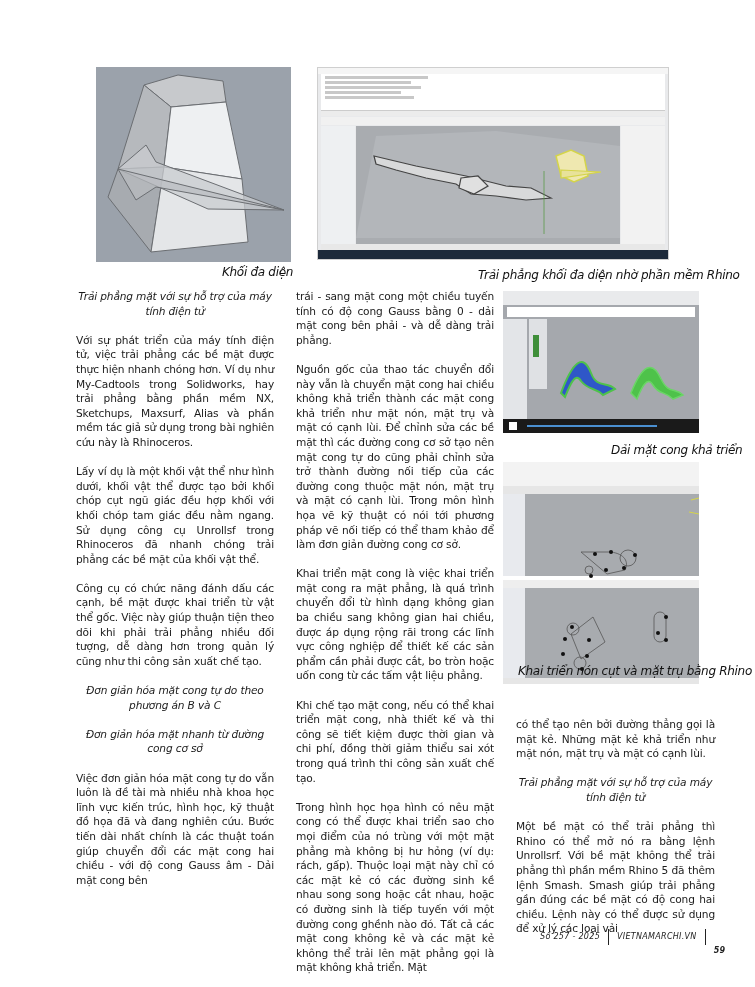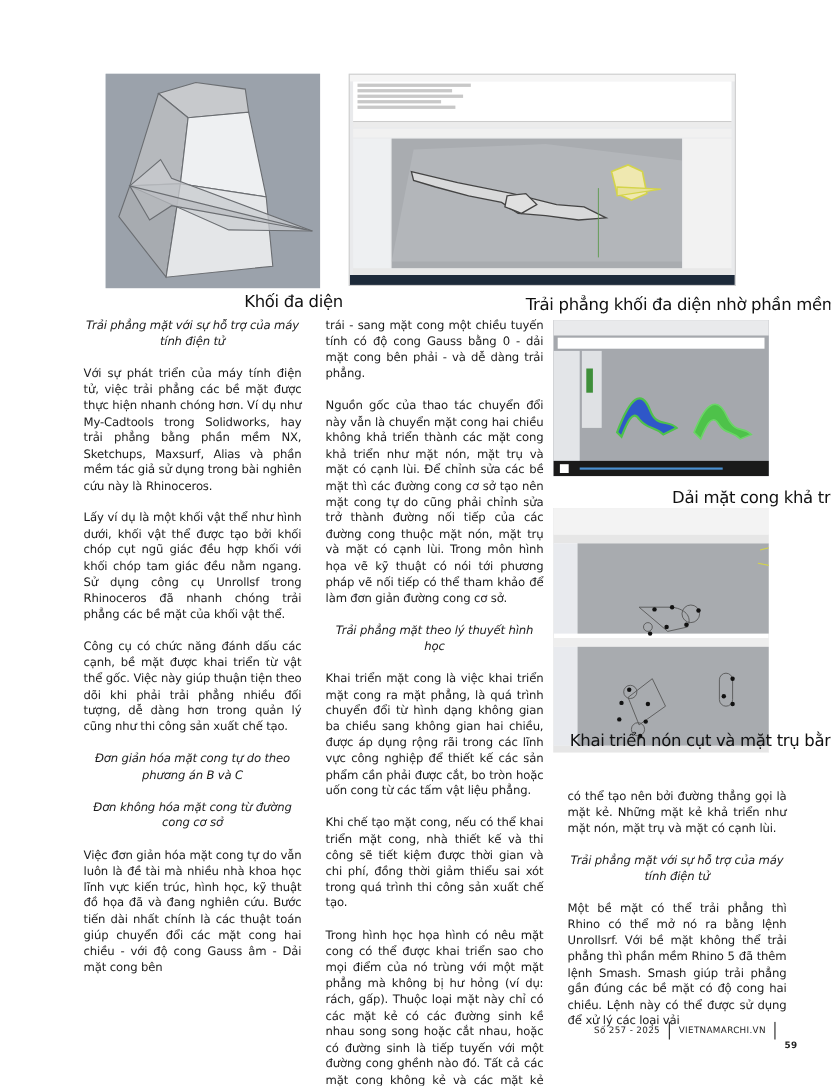--- a/index.html
+++ b/index.html
@@ -6,31 +6,31 @@
   body { width: 755px; height: 987px; position: relative; overflow: hidden;
          font-family: "DejaVu Sans", sans-serif; color: #1a1a1a; }
   .abs { position: absolute; }
 
   
   .fig-poly { left: 96px; top: 67px; width: 195px; height: 195px; background: #9aa1aa; overflow: hidden; }
   .fig-rhino { left: 317px; top: 67px; width: 352px; height: 193px; background: #e9eaec; overflow: hidden; border: 1px solid #cfcfcf; box-sizing: border-box; }
   .fig-strip { left: 503px; top: 291px; width: 196px; height: 142px; background: #d0d2d5; overflow: hidden; }
   .fig-cone { left: 503px; top: 462px; width: 196px; height: 222px; background: #dcdcdc; overflow: hidden; }
 
-  .caption { font-size: 15px; color: #111; white-space: nowrap; letter-spacing: -0.3px; }
+  .caption { font-style: italic; font-size: 12px; color: #111; white-space: nowrap; letter-spacing: -0.3px; }
 
   .col { font-size: 10.6px; line-height: 14.6px; text-align: justify; letter-spacing: -0.15px; }
   .col p { margin: 0 0 14.6px 0; }
   .col p.h { font-style: italic; text-align: center; }
   .col1 { left: 76px; top: 289px; width: 198px; }
   .col2 { left: 296px; top: 289px; width: 198px; }
   .col3 { left: 516px; top: 717px; width: 199px; }
 
   .footer { left: 532px; top: 930px; height: 14px; font-size: 8px; display: flex; align-items: center; color: #222; letter-spacing: 0.3px; }
-  .footer .seg { padding: 0 8px; height: 14px; line-height: 14px; }
+  .footer .seg { padding: 0 8px; height: 14px; line-height: 14px; font-style: italic; }
   .footer .sep { width: 1px; height: 16px; background: #222; }
   .footer .page { font-weight: bold; margin-top: 27px; }
 
   
   .rh-title { position:absolute; left:0; top:0; right:0; height:6px; background:#f5f5f5; }
   .rh-cmd { position:absolute; left:3px; top:6px; right:3px; height:36px; background:#fff; border-bottom:1px solid #ccc; }
   .rh-cmd i { display:block; height:3px; margin:2px 4px; background:#c8c8c8; width:30%; }
   .rh-tabs { position:absolute; left:3px; top:43px; right:3px; height:5px; background:#ececec; }
   .rh-toolbar { position:absolute; left:3px; top:49px; right:3px; height:8px; background:#f1f1f1; }
   .rh-left { position:absolute; left:3px; top:58px; width:34px; bottom:15px; background:#eef0f2; }
@@ -138,28 +138,27 @@
   </svg>
 </div>
 <div class="abs caption" style="left:518px;top:664px;">Khai triển nón cụt và mặt trụ bằng Rhino</div>
 
 <div class="abs col col1">
   <p class="h">Trải phẳng mặt với sự hỗ trợ của máy tính điện tử</p>
   <p>Với sự phát triển của máy tính điện tử, việc trải phẳng các bề mặt được thực hiện nhanh chóng hơn. Ví dụ như My-Cadtools trong Solidworks, hay trải phẳng bằng phần mềm NX, Sketchups, Maxsurf, Alias và phần mềm tác giả sử dụng trong bài nghiên cứu này là Rhinoceros.</p>
   <p>Lấy ví dụ là một khối vật thể như hình dưới, khối vật thể được tạo bởi khối chóp cụt ngũ giác đều hợp khối với khối chóp tam giác đều nằm ngang. Sử dụng công cụ Unrollsf trong Rhinoceros đã nhanh chóng trải phẳng các bề mặt của khối vật thể.</p>
   <p>Công cụ có chức năng đánh dấu các cạnh, bề mặt được khai triển từ vật thể gốc. Việc này giúp thuận tiện theo dõi khi phải trải phẳng nhiều đối tượng, dễ dàng hơn trong quản lý cũng như thi công sản xuất chế tạo.</p>
   <p class="h">Đơn giản hóa mặt cong tự do theo phương án B và C</p>
-  <p class="h">Đơn không hóa mặt cong từ đường cong cơ sở</p>
+  <p class="h">Đơn giản hóa mặt nhanh từ đường cong cơ sở</p>
   <p>Việc đơn giản hóa mặt cong tự do vẫn luôn là đề tài mà nhiều nhà khoa học lĩnh vực kiến trúc, hình học, kỹ thuật đồ họa đã và đang nghiên cứu. Bước tiến dài nhất chính là các thuật toán giúp chuyển đổi các mặt cong hai chiều - với độ cong Gauss âm - Dải mặt cong bên</p>
 </div>
 
 <div class="abs col col2">
   <p>trái - sang mặt cong một chiều tuyến tính có độ cong Gauss bằng 0 - dải mặt cong bên phải - và dễ dàng trải phẳng.</p>
   <p>Nguồn gốc của thao tác chuyển đổi này vẫn là chuyển mặt cong hai chiều không khả triển thành các mặt cong khả triển như mặt nón, mặt trụ và mặt có cạnh lùi. Để chỉnh sửa các bề mặt thì các đường cong cơ sở tạo nên mặt cong tự do cũng phải chỉnh sửa trở thành đường nối tiếp của các đường cong thuộc mặt nón, mặt trụ và mặt có cạnh lùi. Trong môn hình họa vẽ kỹ thuật có nói tới phương pháp vẽ nối tiếp có thể tham khảo để làm đơn giản đường cong cơ sở.</p>
-  <p class="h">Trải phẳng mặt theo lý thuyết hình học</p>
   <p>Khai triển mặt cong là việc khai triển mặt cong ra mặt phẳng, là quá trình chuyển đổi từ hình dạng không gian ba chiều sang không gian hai chiều, được áp dụng rộng rãi trong các lĩnh vực công nghiệp để thiết kế các sản phẩm cần phải được cắt, bo tròn hoặc uốn cong từ các tấm vật liệu phẳng.</p>
   <p>Khi chế tạo mặt cong, nếu có thể khai triển mặt cong, nhà thiết kế và thi công sẽ tiết kiệm được thời gian và chi phí, đồng thời giảm thiểu sai xót trong quá trình thi công sản xuất chế tạo.</p>
   <p>Trong hình học họa hình có nêu mặt cong có thể được khai triển sao cho mọi điểm của nó trùng với một mặt phẳng mà không bị hư hỏng (ví dụ: rách, gấp). Thuộc loại mặt này chỉ có các mặt kẻ có các đường sinh kề nhau song song hoặc cắt nhau, hoặc có đường sinh là tiếp tuyến với một đường cong ghềnh nào đó. Tất cả các mặt cong không kẻ và các mặt kẻ không thể trải lên mặt phẳng gọi là mặt không khả triển. Mặt</p>
 </div>
 
 <div class="abs col col3">
   <p>có thể tạo nên bởi đường thẳng gọi là mặt kẻ. Những mặt kẻ khả triển như mặt nón, mặt trụ và mặt có cạnh lùi.</p>
   <p class="h">Trải phẳng mặt với sự hỗ trợ của máy tính điện tử</p>
   <p>Một bề mặt có thể trải phẳng thì Rhino có thể mở nó ra bằng lệnh Unrollsrf. Với bề mặt không thể trải phẳng thì phần mềm Rhino 5 đã thêm lệnh Smash. Smash giúp trải phẳng gần đúng các bề mặt có độ cong hai chiều. Lệnh này có thể được sử dụng để xử lý các loại vải</p>
 </div>

